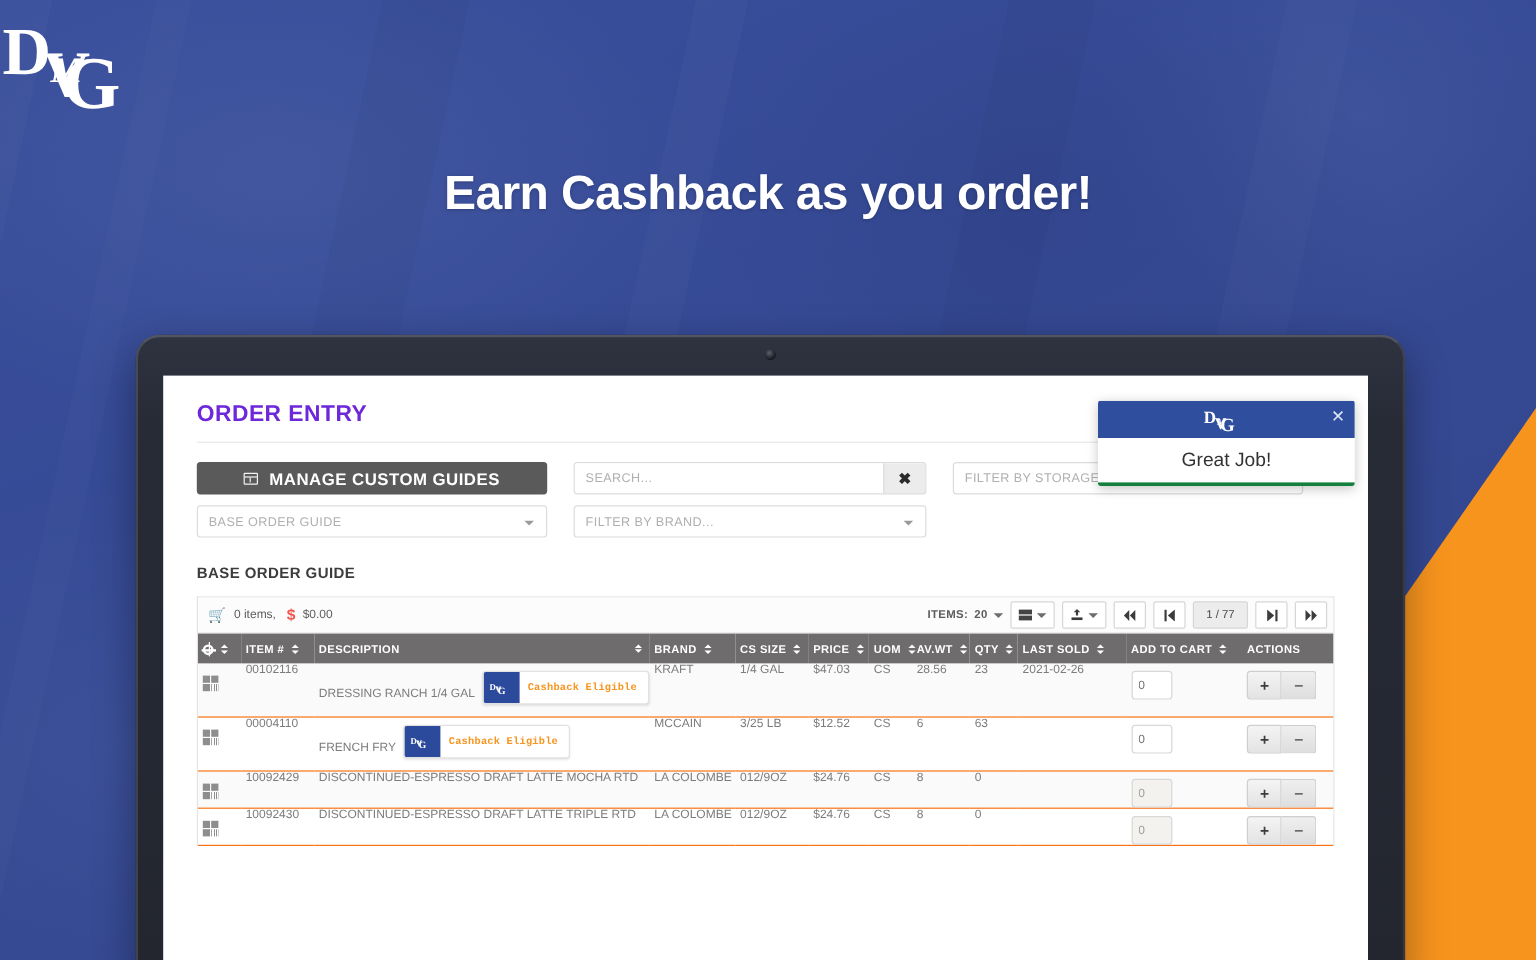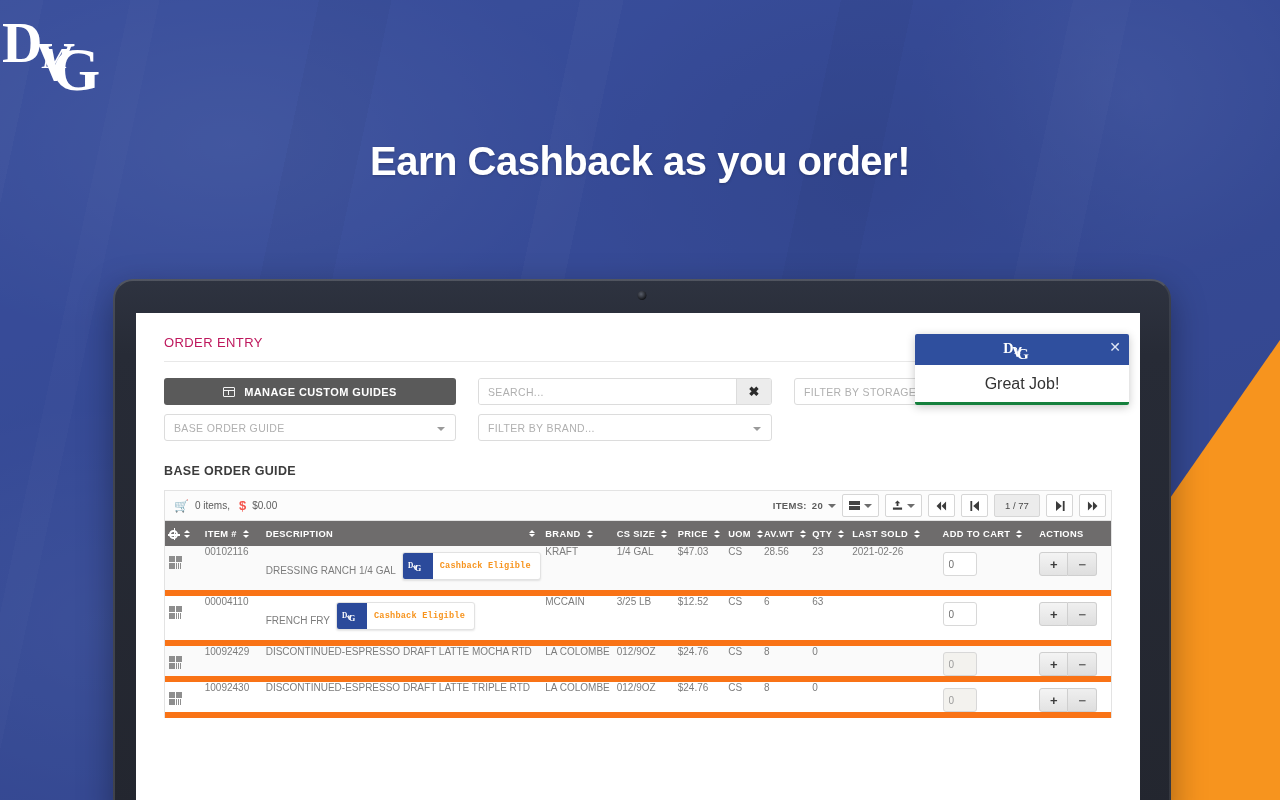--- a/index.html
+++ b/index.html
@@ -92,40 +92,40 @@
     left: 23px; top: 34px;
     width: 1004px; height: 506px;
     background: #ffffff;
     overflow: hidden;
   }
 
   
   .app { padding: 22px 28px 0 28px; width: 1004px; }
 
   .order-entry-title {
-    color: #be185d;
-    font-size: 13px;
-    font-weight: normal;
+    color: #6d28d9;
+    font-size: 19px;
+    font-weight: bold;
     letter-spacing: 0.4px;
   }
   .title-rule { height: 1px; background: #e8e8e8; margin-top: 11px; }
 
   .filters {
     display: grid;
     grid-template-columns: 292px 294px 292px;
     column-gap: 22px; row-gap: 9px;
     margin-top: 16px;
   }
   .btn-manage {
     height: 27px;
     background: #5a5a5a;
     color: #ffffff;
     border: none;
     border-radius: 3px;
-    font-size: 11px;
+    font-size: 14px;
     font-weight: bold;
     letter-spacing: 0.4px;
     display: flex; align-items: center; justify-content: center;
     gap: 9px;
     cursor: pointer;
     font-family: "Liberation Sans", sans-serif;
   }
   .mini-grid-ico {
     width: 12px; height: 10px;
     border: 1.4px solid #ffffff; border-radius: 1px;
@@ -240,21 +240,21 @@
     content:""; position:absolute; background:#fff;
   }
   .gear::before{ left:2.6px; top:-3.4px; width:1.8px; height:12px; }
   .gear::after{ top:2.6px; left:-3.4px; height:1.8px; width:12px; }
 
   table.og tbody td {
     font-size: 10px;
     color: #7c7c7c;
     padding: 0 0 0 4px;
     vertical-align: top;
-    border-bottom: 6px solid #f97316;
+    border-bottom: 1px solid #f97316;
     margin-top: 40px;
   }
   tr.row-alt td { background: #fafafa; }
   tr.row-plain td { background: #ffffff; }
   .cellpad { padding-top: 11px; }
 
   .qr {
     width: 13px; height: 13px; margin-top: 10px;
     display: grid; grid-template-columns: 1fr 1fr; grid-template-rows: 1fr 1fr; gap: 1.4px;
   }

